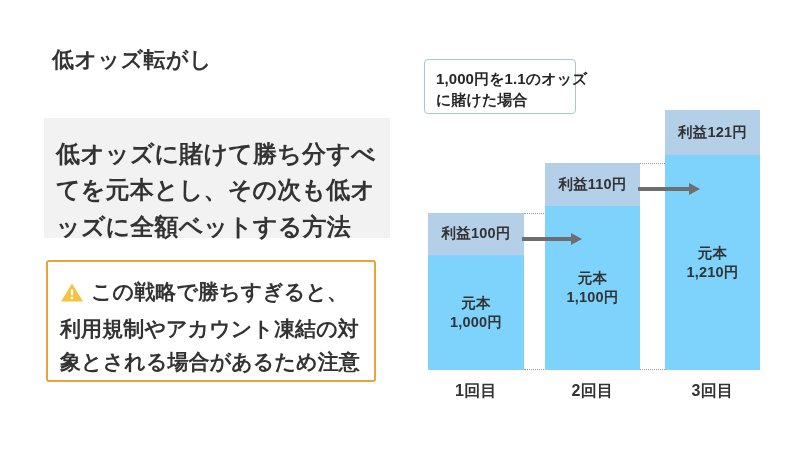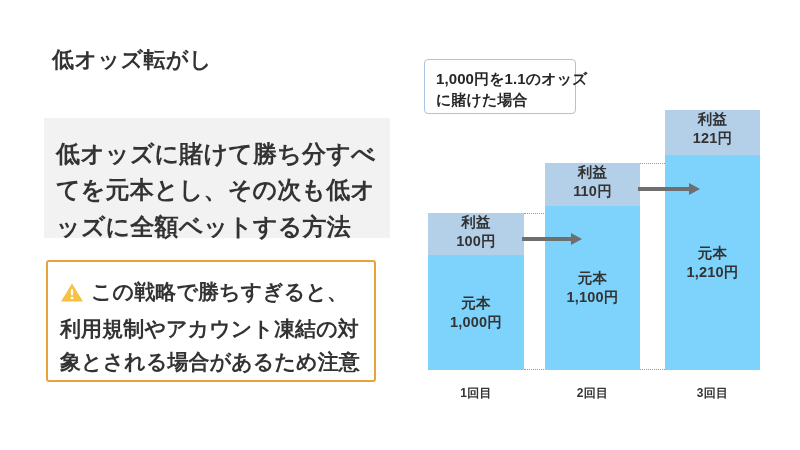--- a/index.html
+++ b/index.html
@@ -116,22 +116,23 @@
   }
 
   .bar {
     position: absolute;
     bottom: 80px;
   }
   .seg {
     position: relative;
     box-sizing: border-box;
     display: flex;
-    flex-direction: column;
+    flex-direction: row;
     align-items: center;
+    justify-content: center;
   }
   .seg-profit {
     background: #b4cfe8;
   }
   .seg-principal {
     background: #7dd3fc;
   }
   .seg-label {
     font-size: 14.5px;
     font-weight: bold;
@@ -148,21 +149,21 @@
     position: absolute;
     left: 0;
     right: 0;
     top: 50%;
     transform: translateY(-50%);
   }
 
   .axis-label {
     position: absolute;
     bottom: 48px;
-    font-size: 12px;
+    font-size: 16px;
     font-weight: bold;
     color: #333333;
     text-align: center;
     letter-spacing: 0.3px;
     white-space: nowrap;
   }
 
   .dotline {
     position: absolute;
     height: 0;

